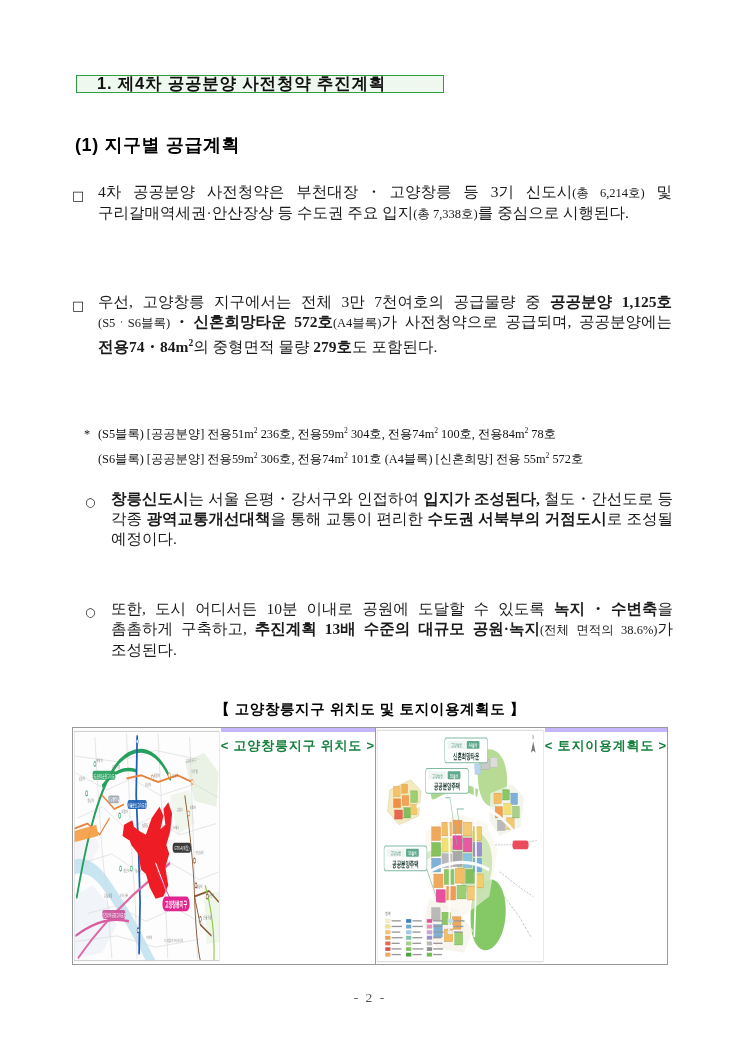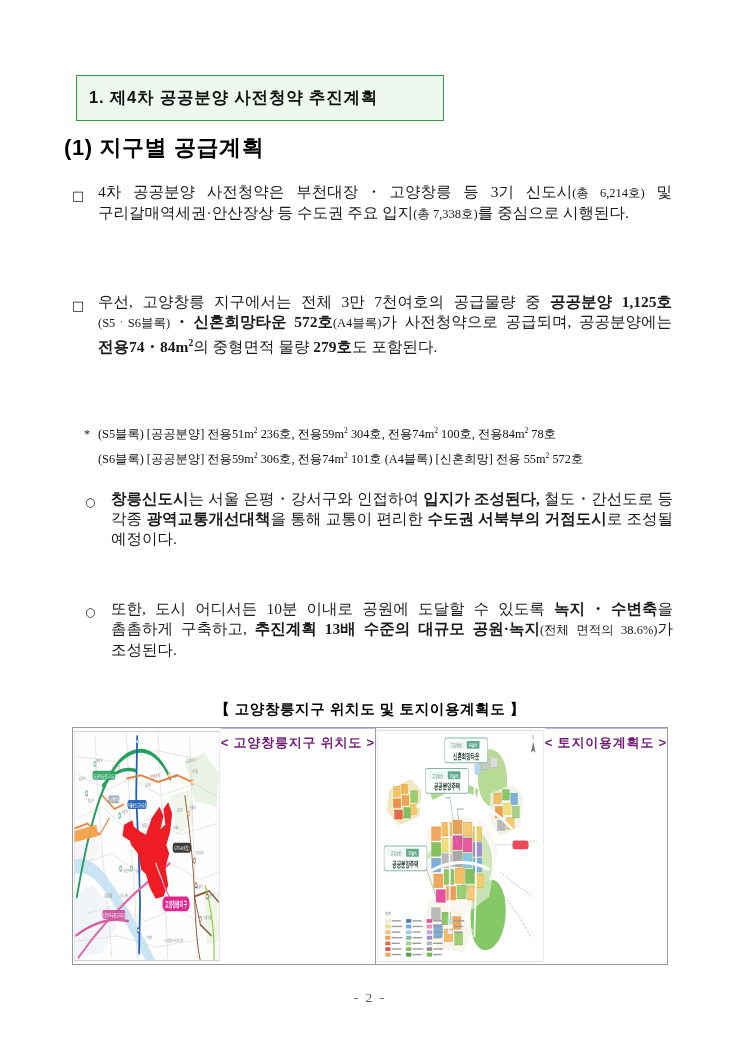--- a/index.html
+++ b/index.html
@@ -20,45 +20,45 @@
     inset: 0;
     padding: 0;
   }
 
   
   .section-head {
     position: absolute;
     left: 76px;
     top: 75px;
     width: 368px;
-    height: 46px;
+    height: 18px;
     box-sizing: border-box;
     border: 1.6px solid #2f9e41;
     background: #eef8ee;
     display: flex;
     align-items: center;
-    padding-left: 12px;
+    padding-left: 20px;
     letter-spacing: 0.5px;
   }
   .section-head .t {
     font-family: "Liberation Sans", "DejaVu Sans", sans-serif;
     font-weight: bold;
     font-size: 16.5px;
     color: #111;
     letter-spacing: 0.8px;
   }
 
   
   .sub-head {
     position: absolute;
-    left: 64px;
+    left: 75px;
     top: 133px;
     font-family: "Liberation Sans", "DejaVu Sans", sans-serif;
     font-weight: bold;
-    font-size: 22px;
+    font-size: 18px;
     letter-spacing: 0.6px;
     color: #000;
   }
 
   
   .para {
     position: absolute;
     display: flex;
     align-items: flex-start;
   }
@@ -139,29 +139,29 @@
   .fig-cell.right { width: 292px; }
   .fig-img {
     flex: 1 1 auto;
     position: relative;
     overflow: hidden;
     background: #ffffff;
   }
   .fig-label {
     flex: 0 0 auto;
     height: 27px;
-    border-top: 1px solid #c4b5fd;
+    border-top: 4px solid #c4b5fd;
     display: flex;
     align-items: center;
     justify-content: center;
     font-family: "Liberation Sans", "DejaVu Sans", sans-serif;
     font-weight: bold;
     font-size: 13px;
     letter-spacing: 0.8px;
-    color: #701a75;
+    color: #15803d;
   }
 
   
   .page-no {
     position: absolute;
     left: 0;
     top: 990px;
     width: 740px;
     text-align: center;
     font-size: 13.5px;

